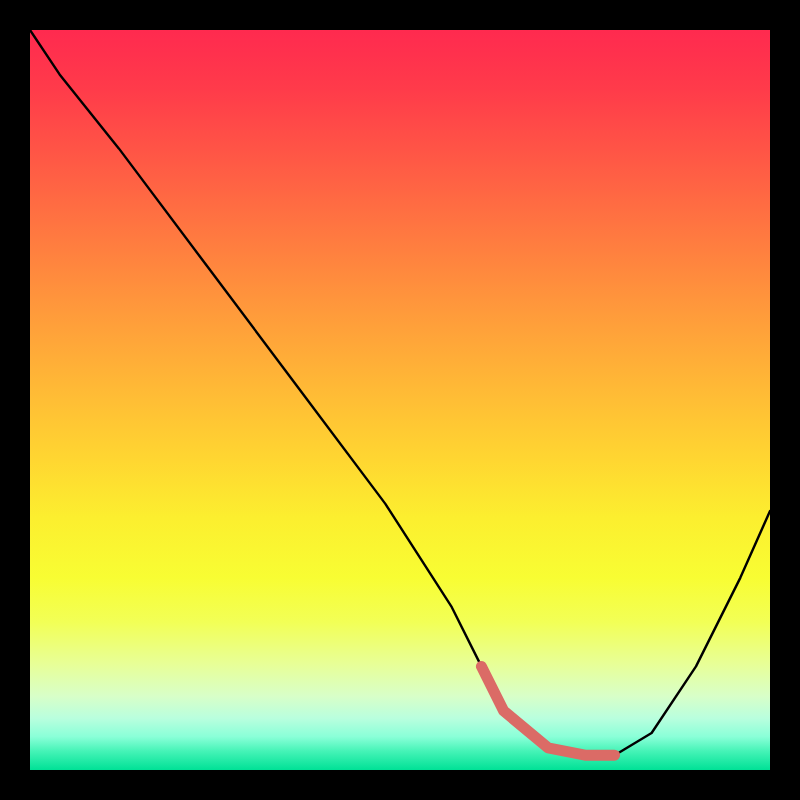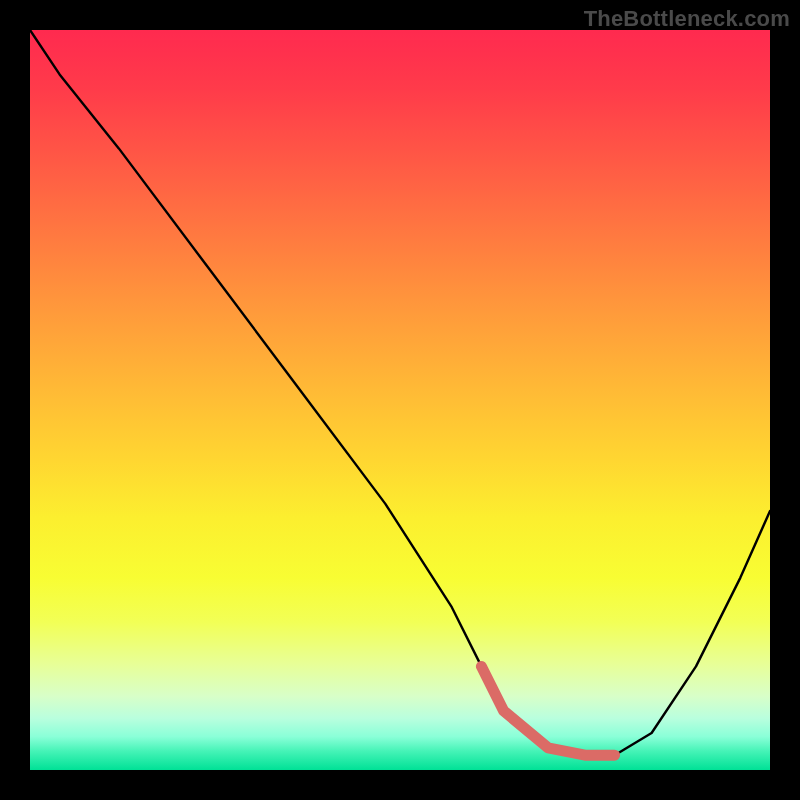--- a/index.html
+++ b/index.html
@@ -64,21 +64,20 @@
     stroke: #db6b66;
     stroke-width: 11;
     stroke-linecap: round;
     stroke-linejoin: round;
   }
 </style>
 </head>
 <body>
 
 <div class="frame">
-  <div class="watermark">TheBottleneck.com</div>
 
   <div class="plot">
     <svg viewBox="0 0 740 740">
       <path class="curve-line" d="M0.0 0.0 L29.6 44.4 L88.8 118.4 L177.6 236.8 L266.4 355.2 L355.2 473.6 L421.8 577.2 L451.4 636.4 L473.6 680.8 L518.0 717.8 L555.0 725.2 L584.6 725.2 L621.6 703.0 L666.0 636.4 L710.4 547.6 L740.0 481.0"></path>
       <path class="valley-mark" d="M451.4 636.4 L473.6 680.8 L518.0 717.8 L555.0 725.2 L584.6 725.2"></path>
     </svg>
   </div>
 </div>
 
 </body></html>

